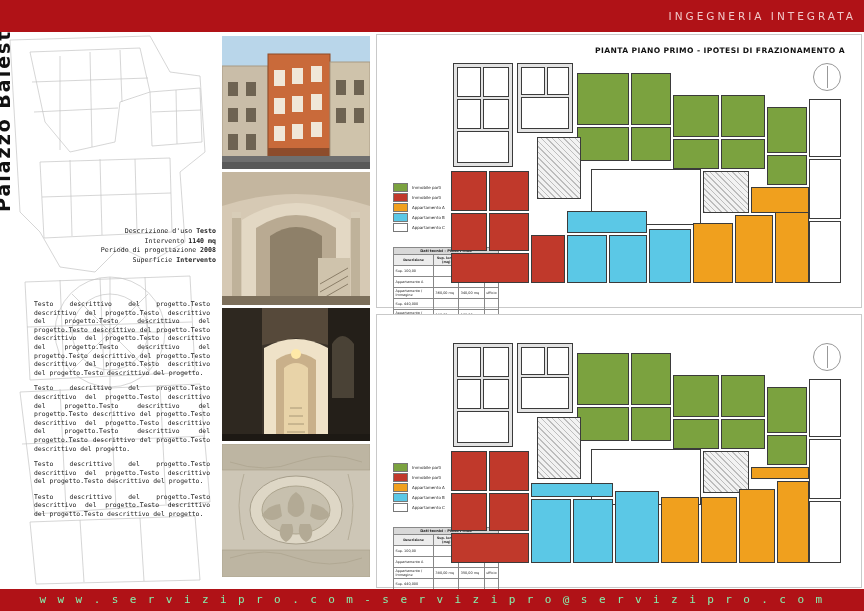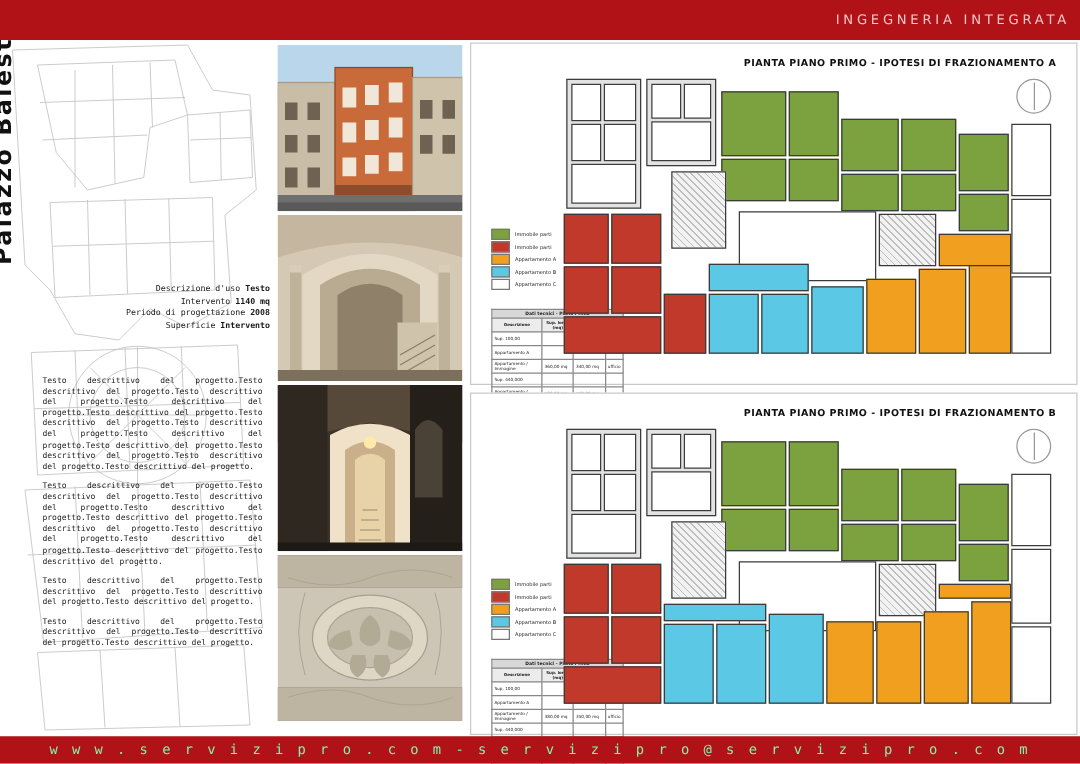--- a/index.html
+++ b/index.html
@@ -435,21 +435,20 @@
     <div class="rm o" style="left:334px;top:144px;width:34px;height:80px;"></div>
     <div class="rm o" style="left:310px;top:128px;width:58px;height:26px;"></div>
 
     <div class="rm w" style="left:368px;top:40px;width:32px;height:58px;"></div>
     <div class="rm w" style="left:368px;top:100px;width:32px;height:60px;"></div>
     <div class="rm w" style="left:368px;top:162px;width:32px;height:62px;"></div>
   </div>
 </div>
 
 <div class="panel" id="panel-b">
-  <div class="panel-title">PIANTA PIANO PRIMO - IPOTESI DI FRAZIONAMENTO B</div>
   <div class="compass"></div>
 
   <div class="legend" style="top:148px;">
     <div class="legend-row">
       <span class="legend-sw g"></span>
       <span class="legend-lbl">Immobile parti</span>
       <span>sqm</span>
     </div>
     <div class="legend-row">
       <span class="legend-sw r"></span>

